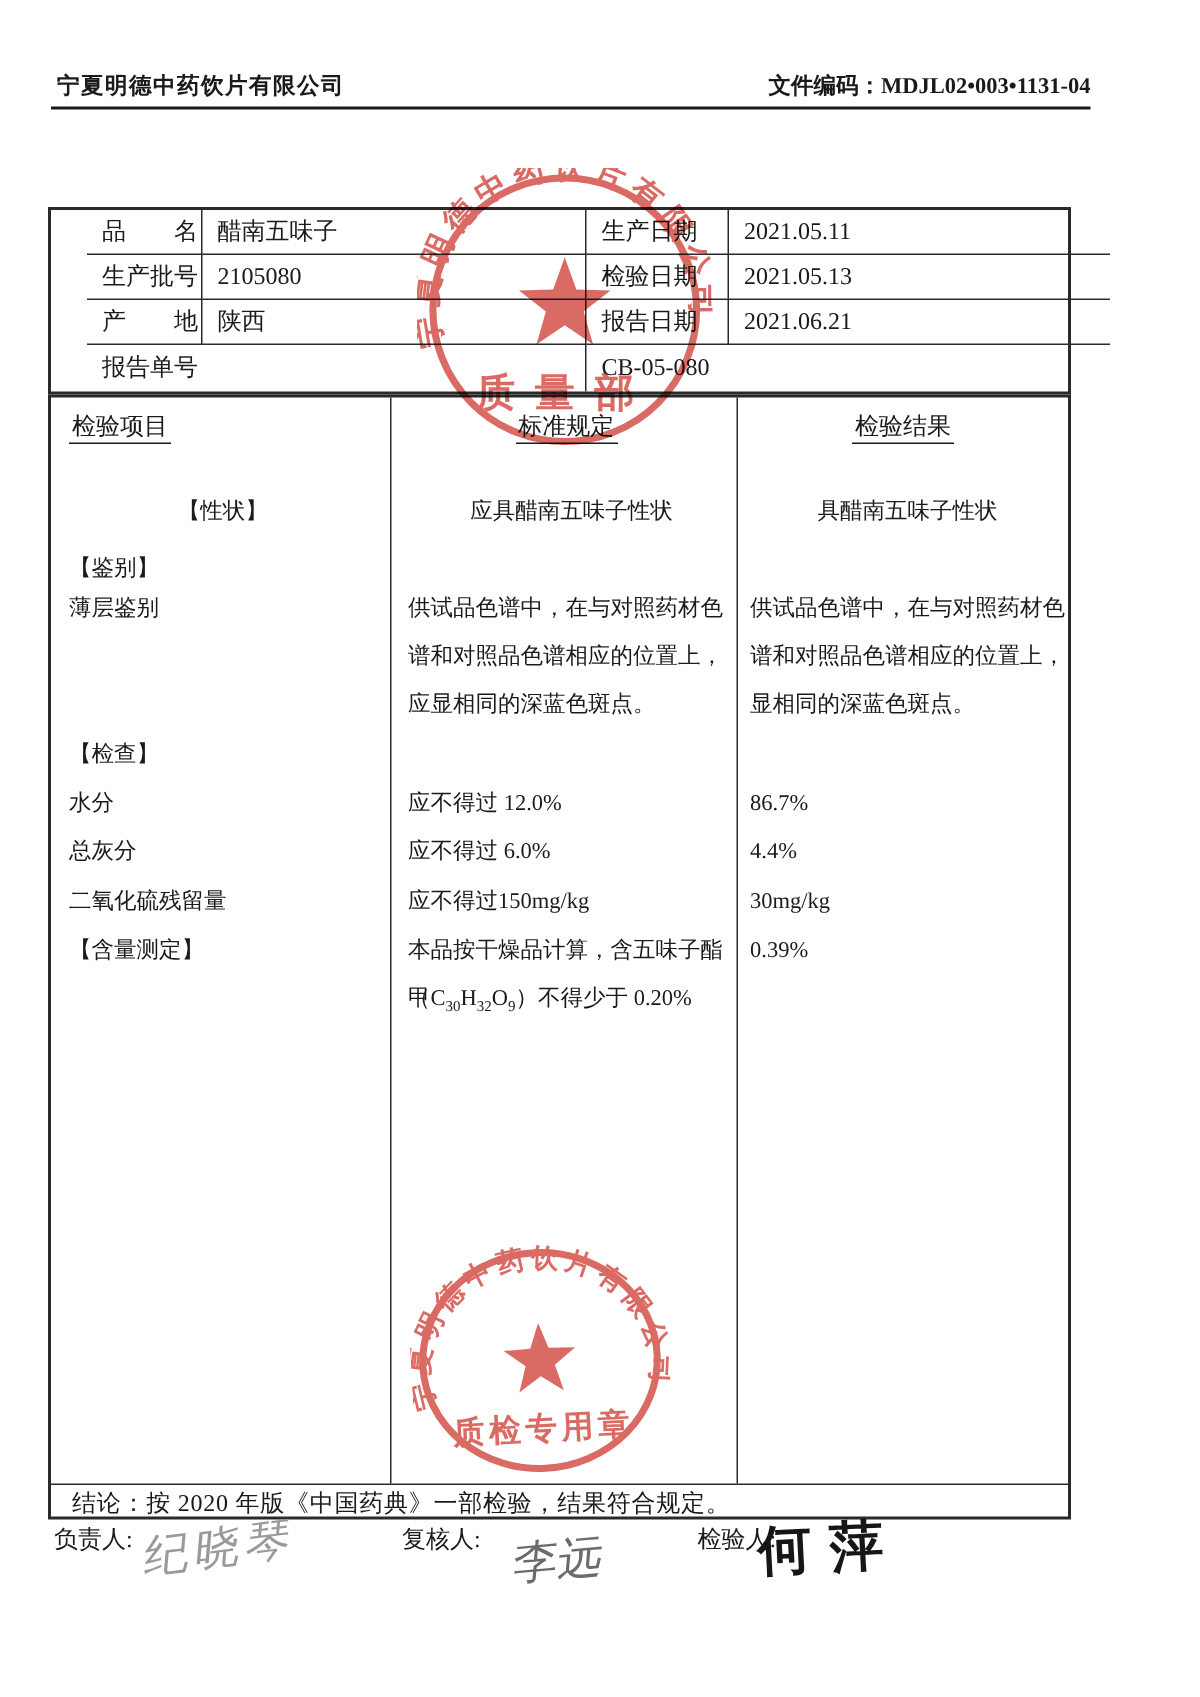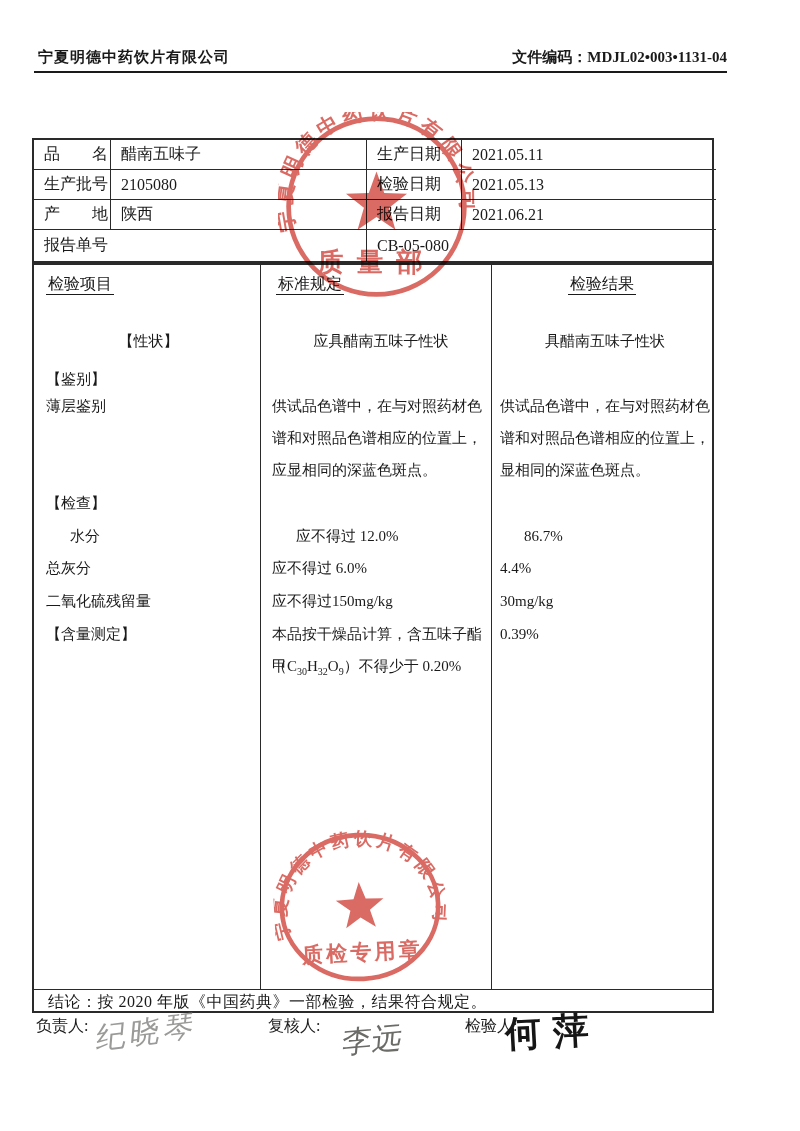--- a/index.html
+++ b/index.html
@@ -7,42 +7,42 @@
         font-family:"Liberation Serif","DejaVu Serif",serif;color:#1a1a1a;}
   
   .hdr-company{position:absolute;left:38px;top:48px;font-size:15px;font-weight:600;letter-spacing:1px;}
   .hdr-code{position:absolute;right:73px;top:48px;font-size:15px;font-weight:600;}
   .hdr-rule{position:absolute;left:34px;top:71px;width:693px;height:2px;background:#1a1a1a;}
   .title{position:absolute;left:0;top:84px;width:760px;text-align:center;font-size:27px;
          font-weight:bold;letter-spacing:3px;}
   
   .info{position:absolute;left:32px;top:138px;width:682px;height:125px;border:2px solid #2a2a2a;
         box-sizing:border-box;display:grid;grid-template-columns:77px 256px 95px 254px;
-        grid-template-rows:30px 30px 30px 31px;font-size:16px;}
+        grid-template-rows:30px 30px 30px 31px;font-size:16px;padding-left:24px;}
   .info .c{border-right:1px solid #2a2a2a;border-bottom:1px solid #2a2a2a;display:flex;
            align-items:center;padding-left:10px;box-sizing:border-box;overflow:hidden;}
   .info .c.last{border-right:none;text-align:center;}
   .info .c.bot{border-bottom:none;}
   .info .span2l{grid-column:1 / span 2;}
   .info .span2r{grid-column:3 / span 2;}
   
   .main{position:absolute;left:32px;top:263px;width:682px;height:750px;border:2px solid #2a2a2a;
         box-sizing:border-box;font-size:15px;}
   .vline{position:absolute;top:0;width:1px;height:724px;background:#2a2a2a;}
   .v1{left:226px;} .v2{left:457px;}
   .hline{position:absolute;left:0;top:724px;width:100%;height:1px;background:#2a2a2a;}
   .th{position:absolute;top:9px;font-size:16px;}
   .th span{border-bottom:1px solid #1a1a1a;padding:0 2px 2px 2px;}
-  .th.t1{left:12px;} .th.t2{left:242px;width:231px;} .th.t3{left:457px;width:222px;text-align:center;}
+  .th.t1{left:12px;} .th.t2{left:228px;width:231px;text-align:center;} .th.t3{left:457px;width:222px;text-align:center;}
   .cell{position:absolute;line-height:32px;}
   .col1{left:12px;width:205px;}
   .col2{left:238px;width:218px;}
   .col3{left:466px;width:210px;}
   .r1{top:60px;text-align:center;} .r2{top:98px;} .r3{top:125px;} .r4{top:222px;}
-  .r5{top:255px;margin-left:24px;} .r6{top:287px;} .r7{top:320px;} .r8{top:353px;} .r8b{top:385px;}
+  .r5{top:255px;} .r6{top:287px;} .r7{top:320px;} .r8{top:353px;} .r8b{top:385px;}
   sub{font-size:10px;}
   .conclusion{position:absolute;left:14px;top:727px;font-size:16px;letter-spacing:0.5px;}
   
   .sig-label{position:absolute;font-size:16px;top:1016px;}
   .sl1{left:36px;} .sl2{left:268px;} .sl3{left:465px;}
   .sig-name{position:absolute;font-family:"DejaVu Sans","Liberation Sans",sans-serif;}
   .sn1{left:96px;top:1012px;font-size:30px;color:#9a9a98;transform:rotate(-7deg) skewX(-12deg);letter-spacing:4px;}
   .sn2{left:342px;top:1020px;font-size:30px;color:#6b6b68;transform:rotate(-5deg) skewX(-10deg);}
   .sn3{left:505px;top:1008px;font-size:36px;color:#161616;font-weight:bold;transform:rotate(-3deg);letter-spacing:12px;}
   

